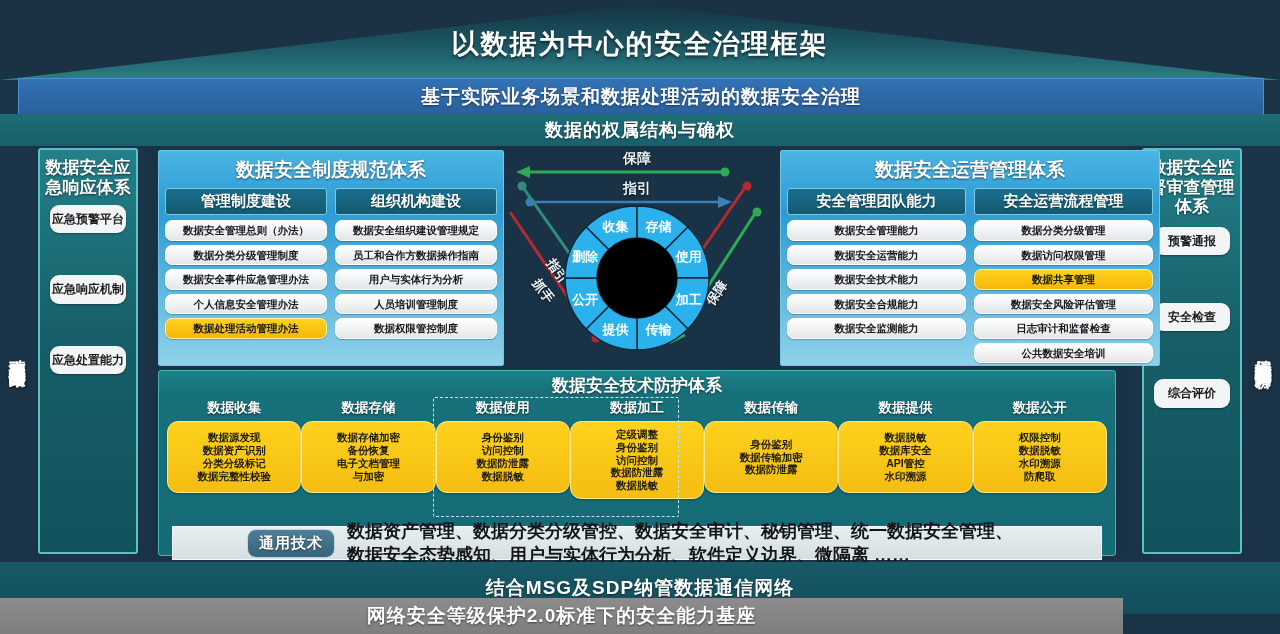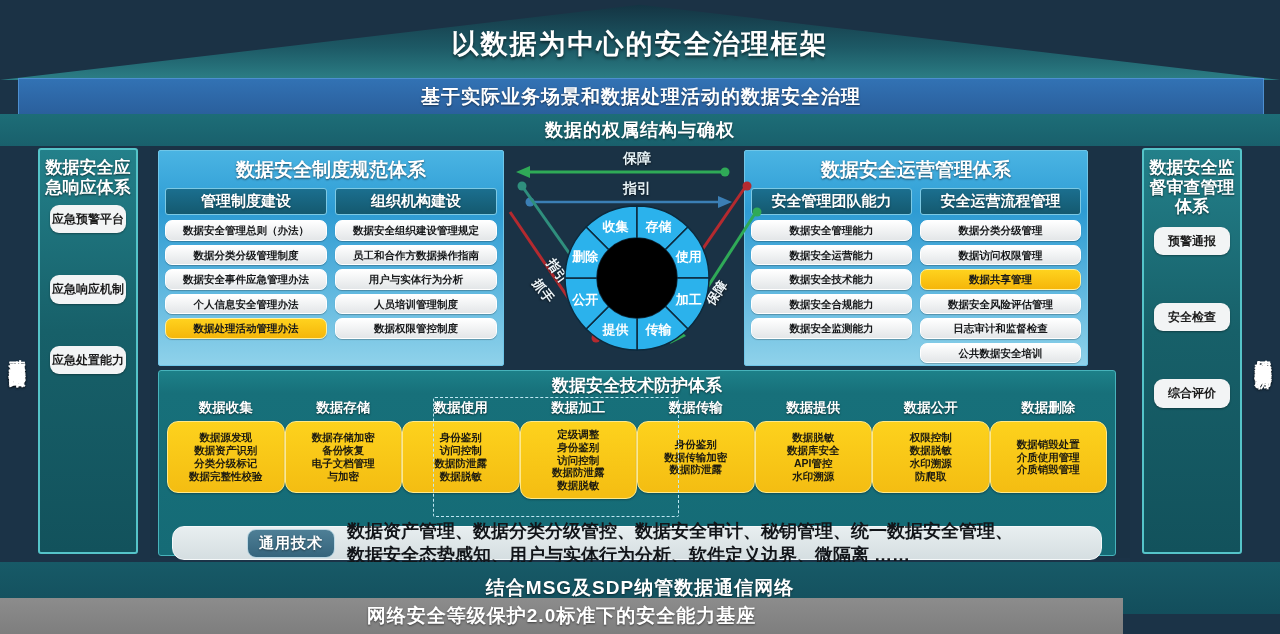--- a/index.html
+++ b/index.html
@@ -96,21 +96,21 @@
   }
 
   
   .syscard{
     position:absolute;top:150px;height:216px;
     background:linear-gradient(to bottom,#4ab4e3 0%,#2d9bd3 28%,#8fd2ea 100%);
     border:1px solid #6fc6e8;border-radius:2px;
     box-sizing:border-box;padding:4px 6px 6px;
   }
   .syscard.policy{left:158px;width:346px;}
-  .syscard.ops{left:744px;width:344px;}
+  .syscard.ops{left:780px;width:380px;}
   .syscard > .sc-title{
     text-align:center;font-size:19px;font-weight:bold;color:#fff;
     text-shadow:0 1px 2px rgba(0,0,0,.55);margin:2px 0 5px;
   }
   .sc-cols{display:flex;gap:8px;}
   .sc-col{flex:1;}
   .sc-head{
     background:linear-gradient(to bottom,#1b6f8f 0%,#14596f 100%);
     border:1px solid #7cc9e4;border-radius:3px;
     text-align:center;font-size:15px;font-weight:bold;color:#fff;
@@ -169,21 +169,21 @@
   }
   .dashbox{
     position:absolute;left:274px;top:-2px;width:244px;height:118px;
     border:1.5px dashed #bfe7f3;border-radius:2px;pointer-events:none;
   }
 
   
   .common{
     position:absolute;left:172px;top:526px;width:930px;height:34px;
     background:linear-gradient(to bottom,#e8eef0 0%,#d5dee1 100%);
-    border:1px solid #f4f8f9;border-radius:12px;
+    border:1px solid #f4f8f9;border-radius:0;
     display:flex;align-items:center;box-sizing:border-box;padding:0 6px;
   }
   .common-tag{
     background:linear-gradient(to bottom,#4e7f96 0%,#35647c 100%);
     border:1px solid #bcd8e4;border-radius:9px;
     color:#fff;font-size:15px;font-weight:bold;letter-spacing:1px;
     padding:4px 11px;margin-left:68px;margin-right:12px;white-space:nowrap;
     text-shadow:0 1px 2px rgba(0,0,0,.45);
   }
   .common-text{
@@ -416,28 +416,20 @@
       <div class="tcell">
         <div class="tcell-head">数据公开</div>
         <div class="tcell-body">
           <span>权限控制</span>
           <span>数据脱敏</span>
           <span>水印溯源</span>
           <span>防爬取</span>
         </div>
       </div>
 
-      <div class="tcell">
-        <div class="tcell-head">数据删除</div>
-        <div class="tcell-body">
-          <span>数据销毁处置</span>
-          <span>介质使用管理</span>
-          <span>介质销毁管理</span>
-        </div>
-      </div>
     </div>
   </div>
 
   <div class="common">
     <div class="common-tag">通用技术</div>
     <div class="common-text">
       <div>数据资产管理、数据分类分级管控、数据安全审计、秘钥管理、统一数据安全管理、</div>
       <div>数据安全态势感知、用户与实体行为分析、软件定义边界、微隔离 ……</div>
     </div>
   </div>

